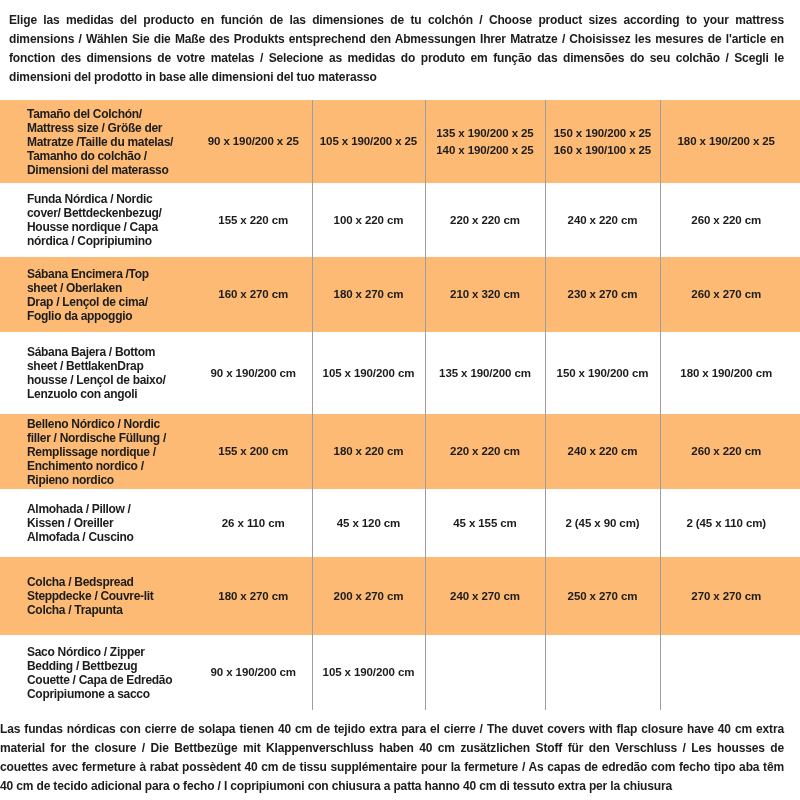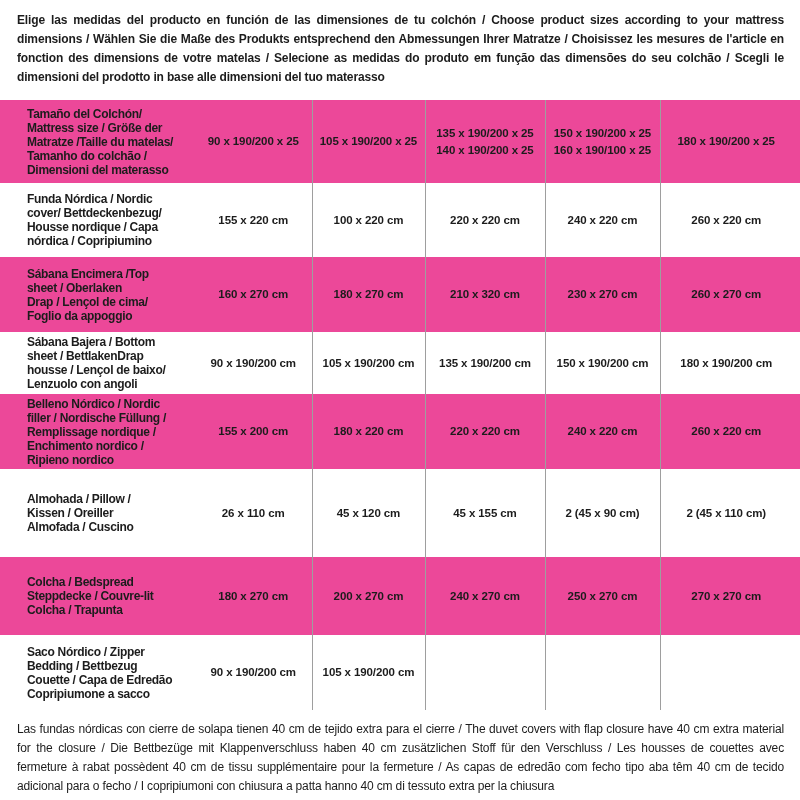--- a/index.html
+++ b/index.html
@@ -7,21 +7,21 @@
     padding: 0;
     width: 800px;
     height: 800px;
     background: #ffffff;
     color: #1c1c1c;
     font-family: "Liberation Sans", sans-serif;
     overflow: hidden;
   }
   .intro {
     margin: 0;
-    padding: 11px 16px 0 17px;
+    padding: 11px 16px 0 9px;
     font-size: 12px;
     font-weight: 700;
     line-height: 19px;
     letter-spacing: -0.15px;
     text-align: justify;
   }
   table.sizes {
     border-collapse: collapse;
     table-layout: fixed;
     width: 800px;
@@ -49,34 +49,34 @@
   }
   td.val {
     text-align: center;
     font-size: 11.5px;
     line-height: 17px;
     letter-spacing: -0.1px;
     white-space: pre-line;
   }
   td.val:last-child { padding-right: 8px; }
   td.vline { border-left: 1px solid #9e9e9e; }
-  tr.shade td { background: #ec4899; }
+  tr.shade td { background: #fdba74; }
   tr.r1 { height: 83px; }
   tr.r2 { height: 74px; }
   tr.r3 { height: 75px; }
-  tr.r4 { height: 62px; }
+  tr.r4 { height: 82px; }
   tr.r5 { height: 75px; margin-top: 30px; }
-  tr.r6 { height: 88px; border-radius: 31px; }
+  tr.r6 { height: 68px; border-radius: 31px; }
   tr.r7 { height: 78px; }
   tr.r8 { height: 75px; }
   .footnote {
     margin: 0;
-    padding: 10px 16px 0 17px;
+    padding: 10px 16px 0 0;
     font-size: 12px;
-    font-weight: 400;
+    font-weight: 700;
     line-height: 19px;
     letter-spacing: -0.15px;
     text-align: justify;
   }
 </style>
 </head>
 <body>
 
 <p class="intro">Elige las medidas del producto en función de las dimensiones de tu colchón / Choose product sizes according to your mattress dimensions / Wählen Sie die Maße des Produkts entsprechend den Abmessungen Ihrer Matratze / Choisissez les mesures de l'article en fonction des dimensions de votre matelas / Selecione as medidas do produto em função das dimensões do seu colchão / Scegli le dimensioni del prodotto in base alle dimensioni del tuo materasso</p>
 

